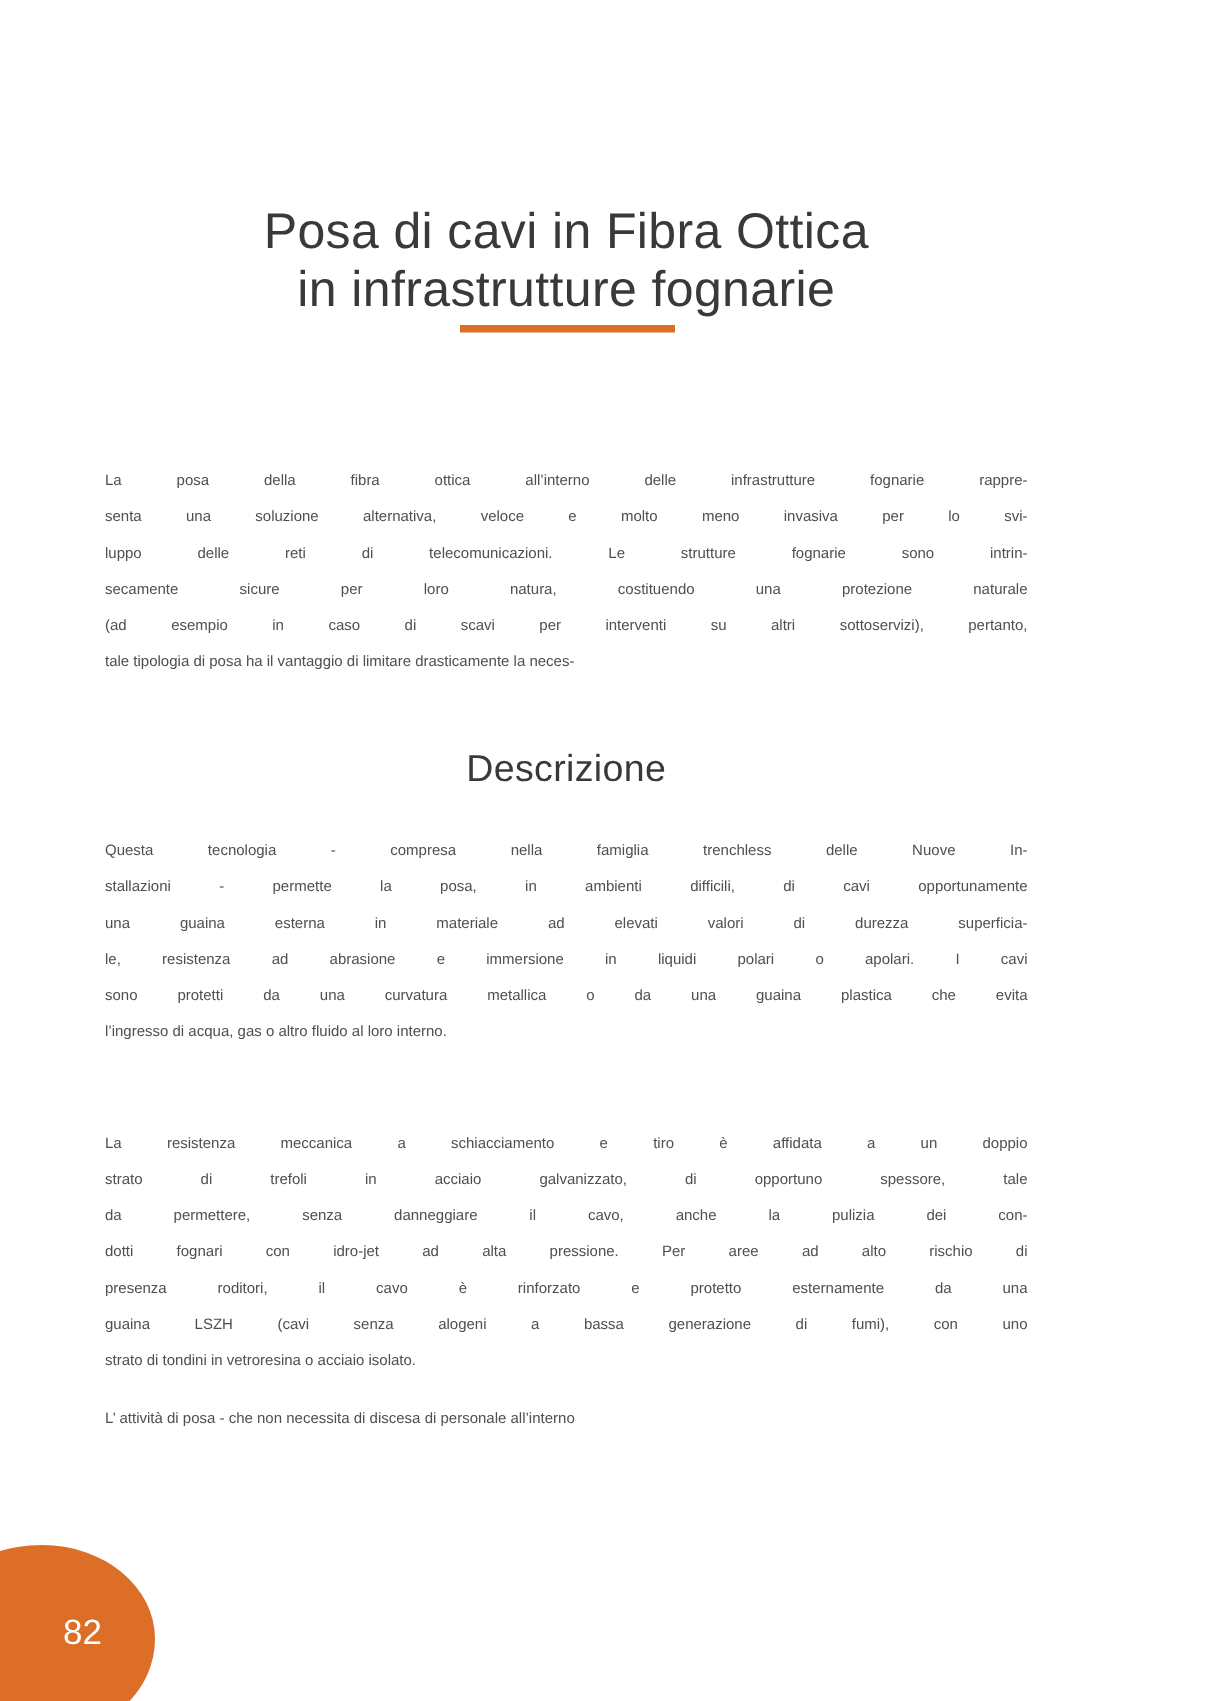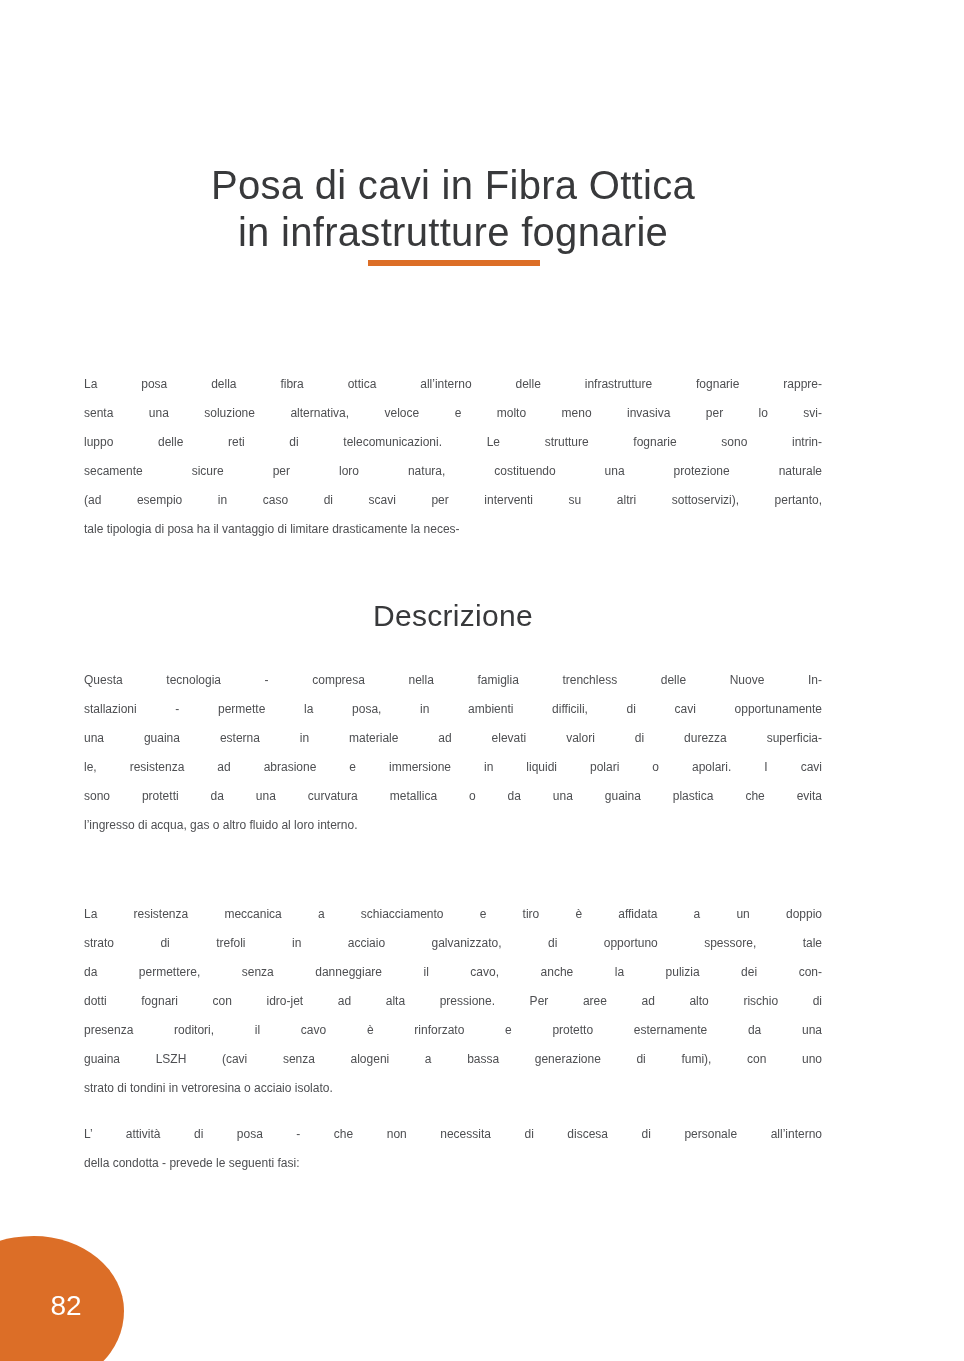--- a/index.html
+++ b/index.html
@@ -119,20 +119,19 @@
       <div class="line">strato di trefoli in acciaio galvanizzato, di opportuno spessore, tale</div>
       <div class="line">da permettere, senza danneggiare il cavo, anche la pulizia dei con-</div>
       <div class="line">dotti fognari con idro-jet ad alta pressione. Per aree ad alto rischio di</div>
       <div class="line">presenza roditori, il cavo è rinforzato e protetto esternamente da una</div>
       <div class="line">guaina LSZH (cavi senza alogeni a bassa generazione di fumi), con uno</div>
       <div class="line">strato di tondini in vetroresina o acciaio isolato.</div>
     </div>
 
   <div class="paragraph p4">
       <div class="line">L’ attività di posa - che non necessita di discesa di personale all’interno</div>
-      <div class="line">della condotta - prevede le seguenti fasi:</div>
     </div>
 
   <div class="page-blob"></div>
 
   <div class="page-number">82</div>
 
 </div>
 
 </body></html>

